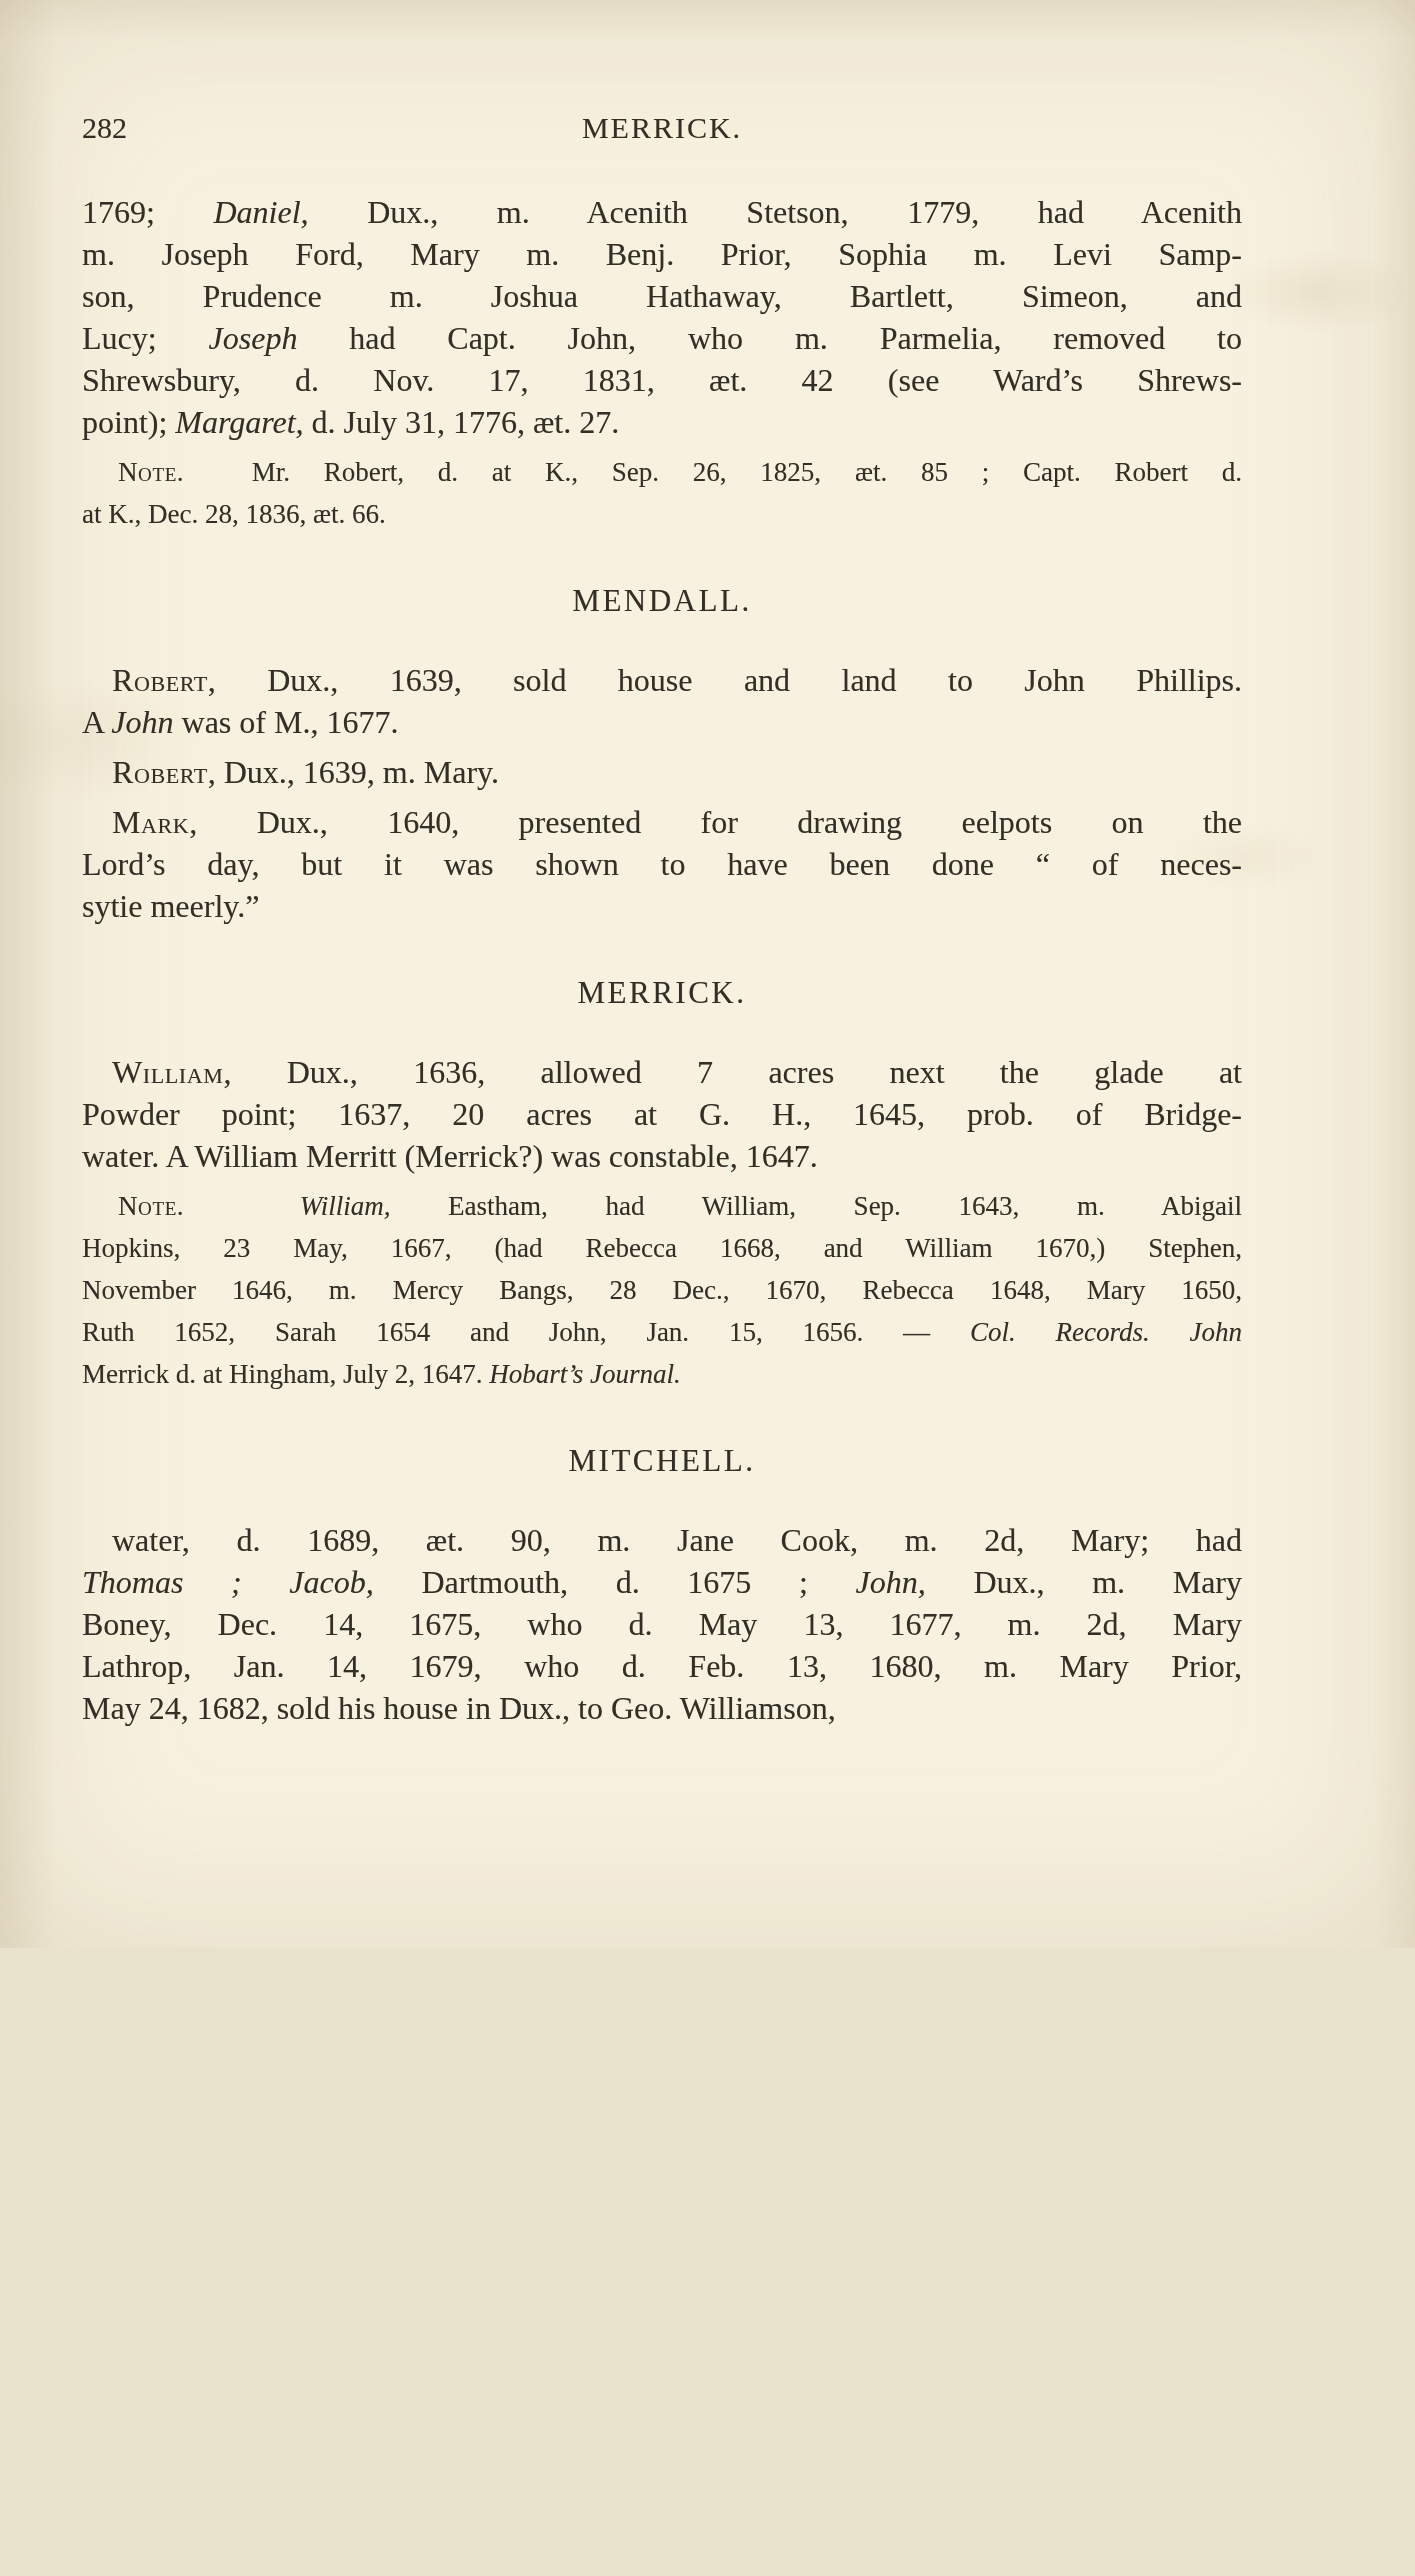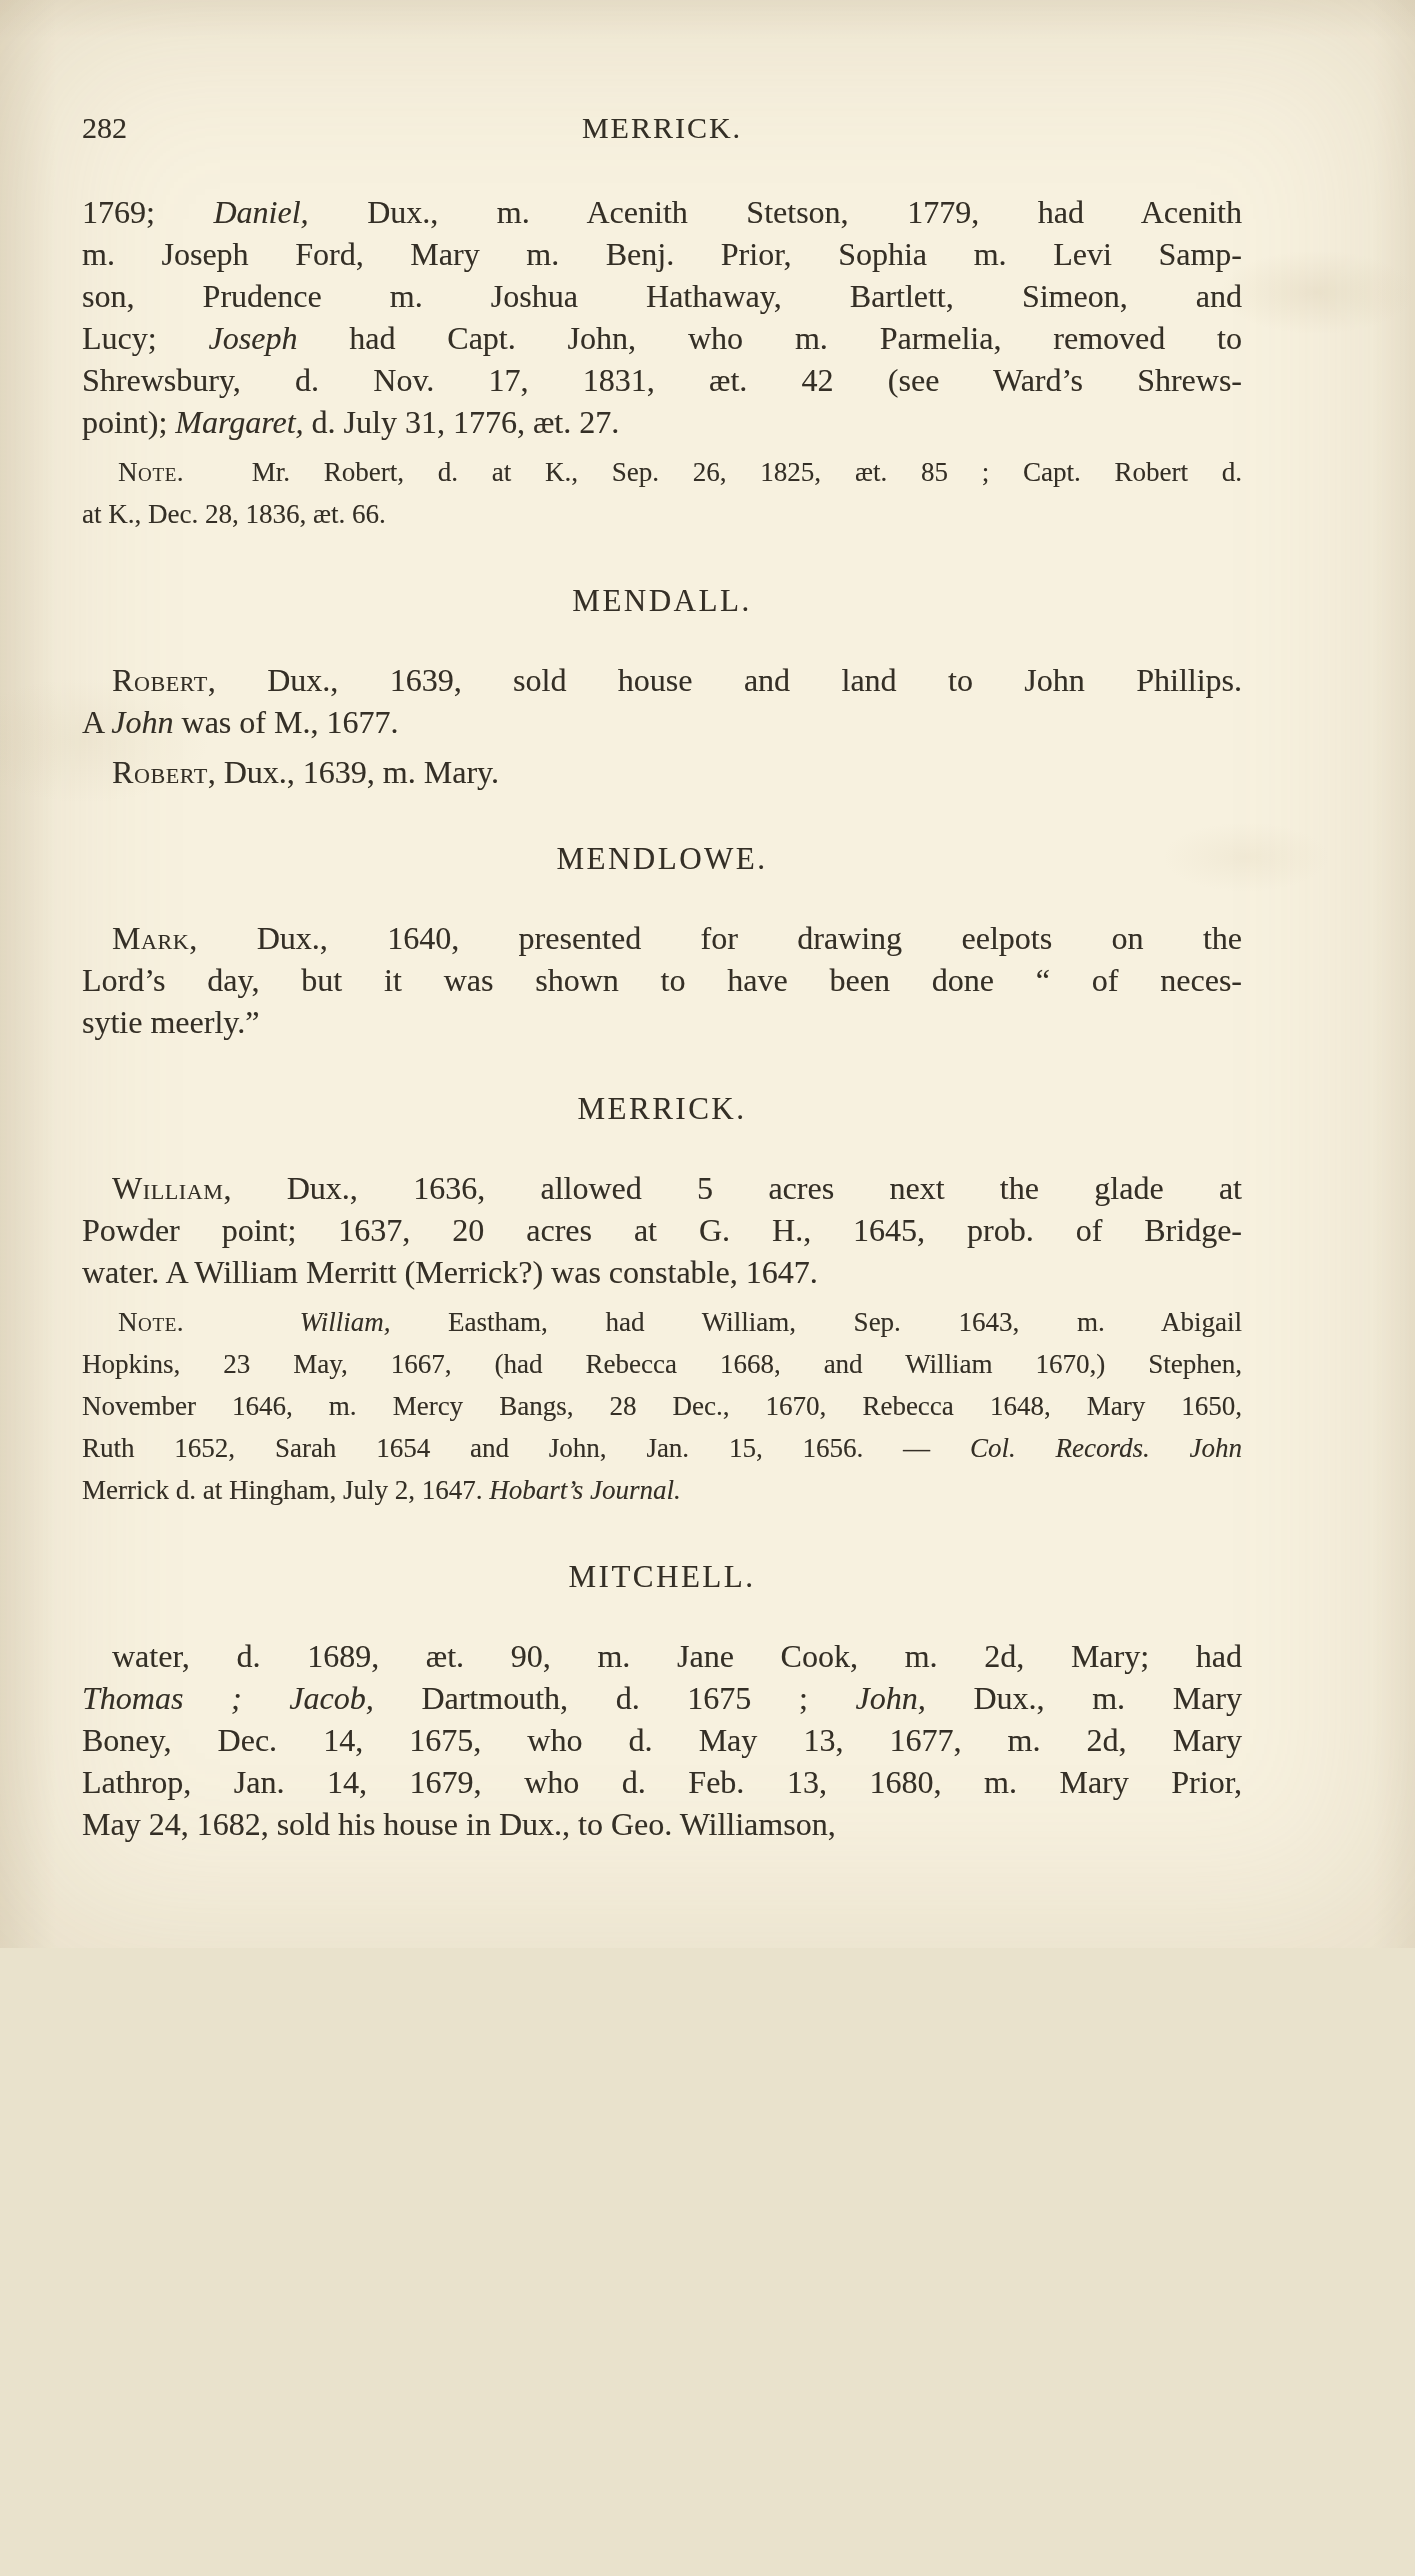--- a/index.html
+++ b/index.html
@@ -70,29 +70,28 @@
           <div class="line"><span>at K., Dec. 28, 1836, æt. 66.</span></div>
         </div>
         <div class="heading">MENDALL.</div>
         <div class="para indent">
           <div class="line j"><span class="sc">Robert</span><span>, Dux., 1639, sold house and land to John Phillips.</span></div>
           <div class="line"><span>A </span><span class="it">John</span><span> was of M., 1677.</span></div>
         </div>
         <div class="para indent">
           <div class="line"><span class="sc">Robert</span><span>, Dux., 1639, m. Mary.</span></div>
         </div>
-        <div class="heading">MENDLOWE.</div>
         <div class="para indent">
           <div class="line j"><span class="sc">Mark</span><span>, Dux., 1640, presented for drawing eelpots on the</span></div>
           <div class="line j"><span>Lord’s day, but it was shown to have been done “ of neces-</span></div>
           <div class="line"><span>sytie meerly.”</span></div>
         </div>
         <div class="heading">MERRICK.</div>
         <div class="para indent">
-          <div class="line j"><span class="sc">William</span><span>, Dux., 1636, allowed 5 acres next the glade at</span></div>
+          <div class="line j"><span class="sc">William</span><span>, Dux., 1636, allowed 7 acres next the glade at</span></div>
           <div class="line j"><span>Powder point; 1637, 20 acres at G. H., 1645, prob. of Bridge-</span></div>
           <div class="line"><span>water.  A William Merritt (Merrick?) was constable, 1647.</span></div>
         </div>
         <div class="para note indent">
           <div class="line j"><span class="sc">Note.</span><span>&nbsp; </span><span class="it">William,</span><span> Eastham, had William, Sep. 1643, m. Abigail</span></div>
           <div class="line j"><span>Hopkins, 23 May, 1667, (had Rebecca 1668, and William 1670,) Stephen,</span></div>
           <div class="line j"><span>November 1646, m. Mercy Bangs, 28 Dec., 1670, Rebecca 1648, Mary 1650,</span></div>
           <div class="line j"><span>Ruth 1652, Sarah 1654 and John, Jan. 15, 1656. — </span><span class="it">Col. Records.</span><span> </span><span class="it">John</span></div>
           <div class="line"><span>Merrick d. at Hingham, July 2, 1647.  </span><span class="it">Hobart’s Journal.</span></div>
         </div>

